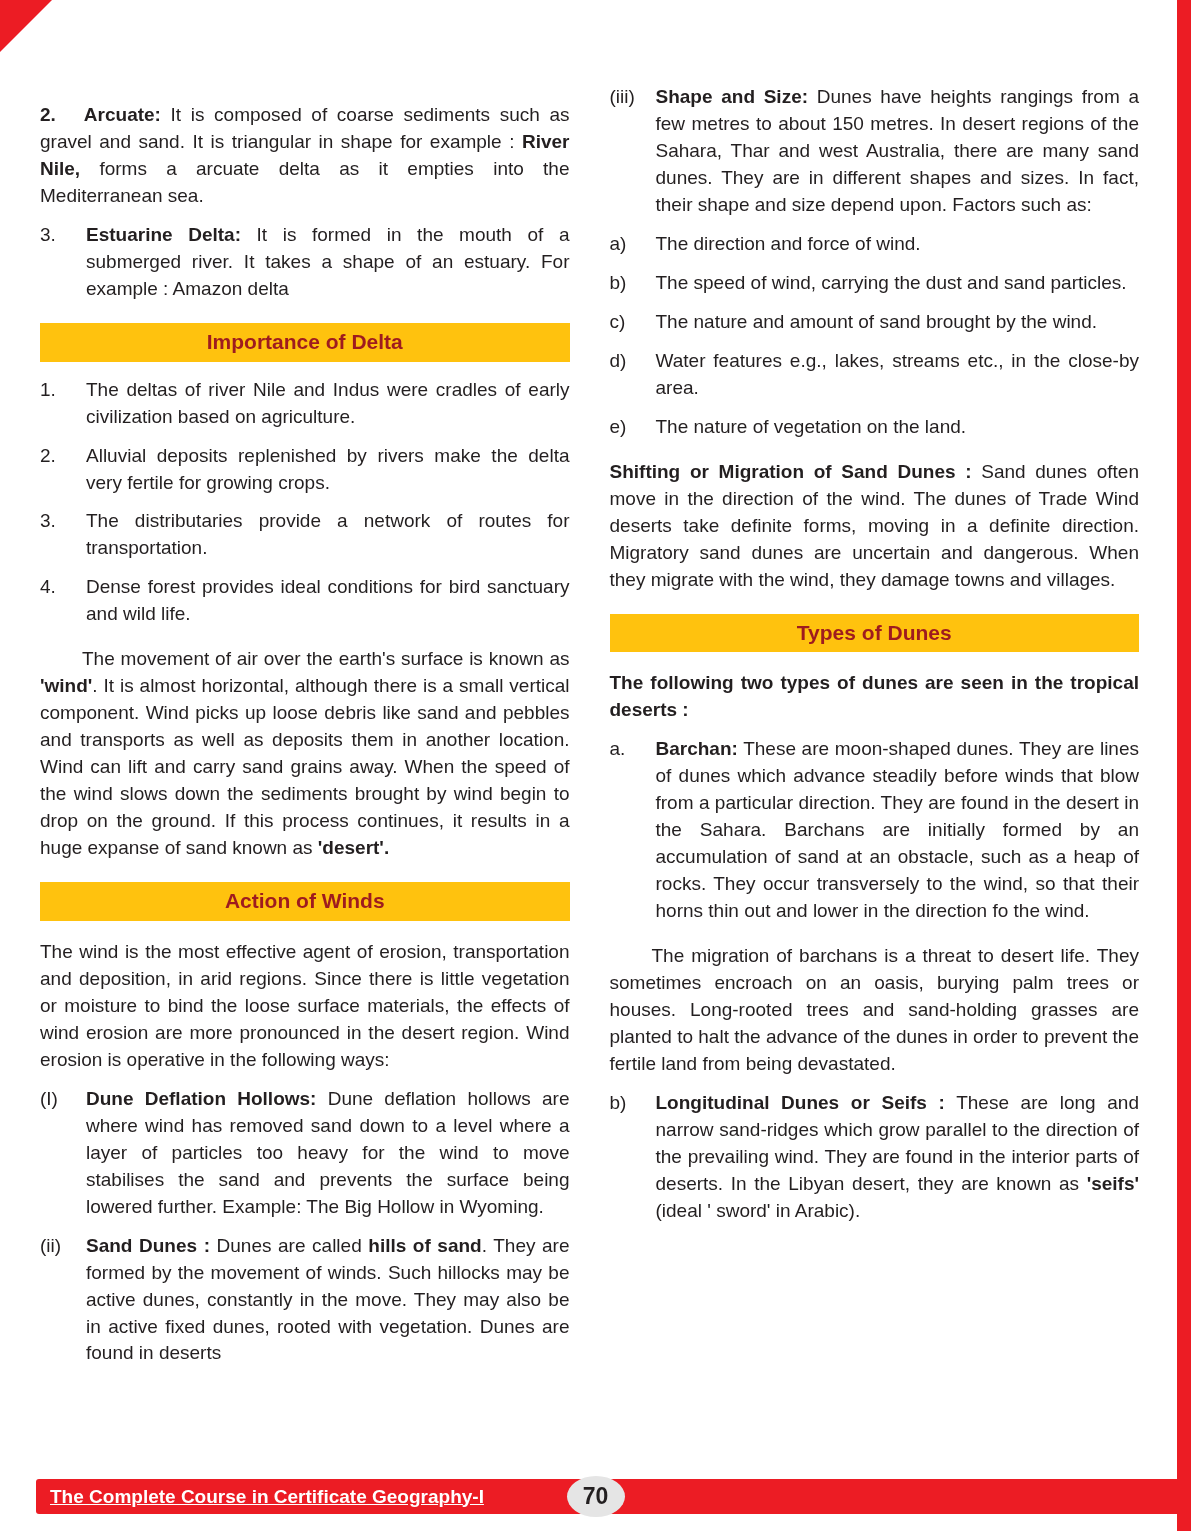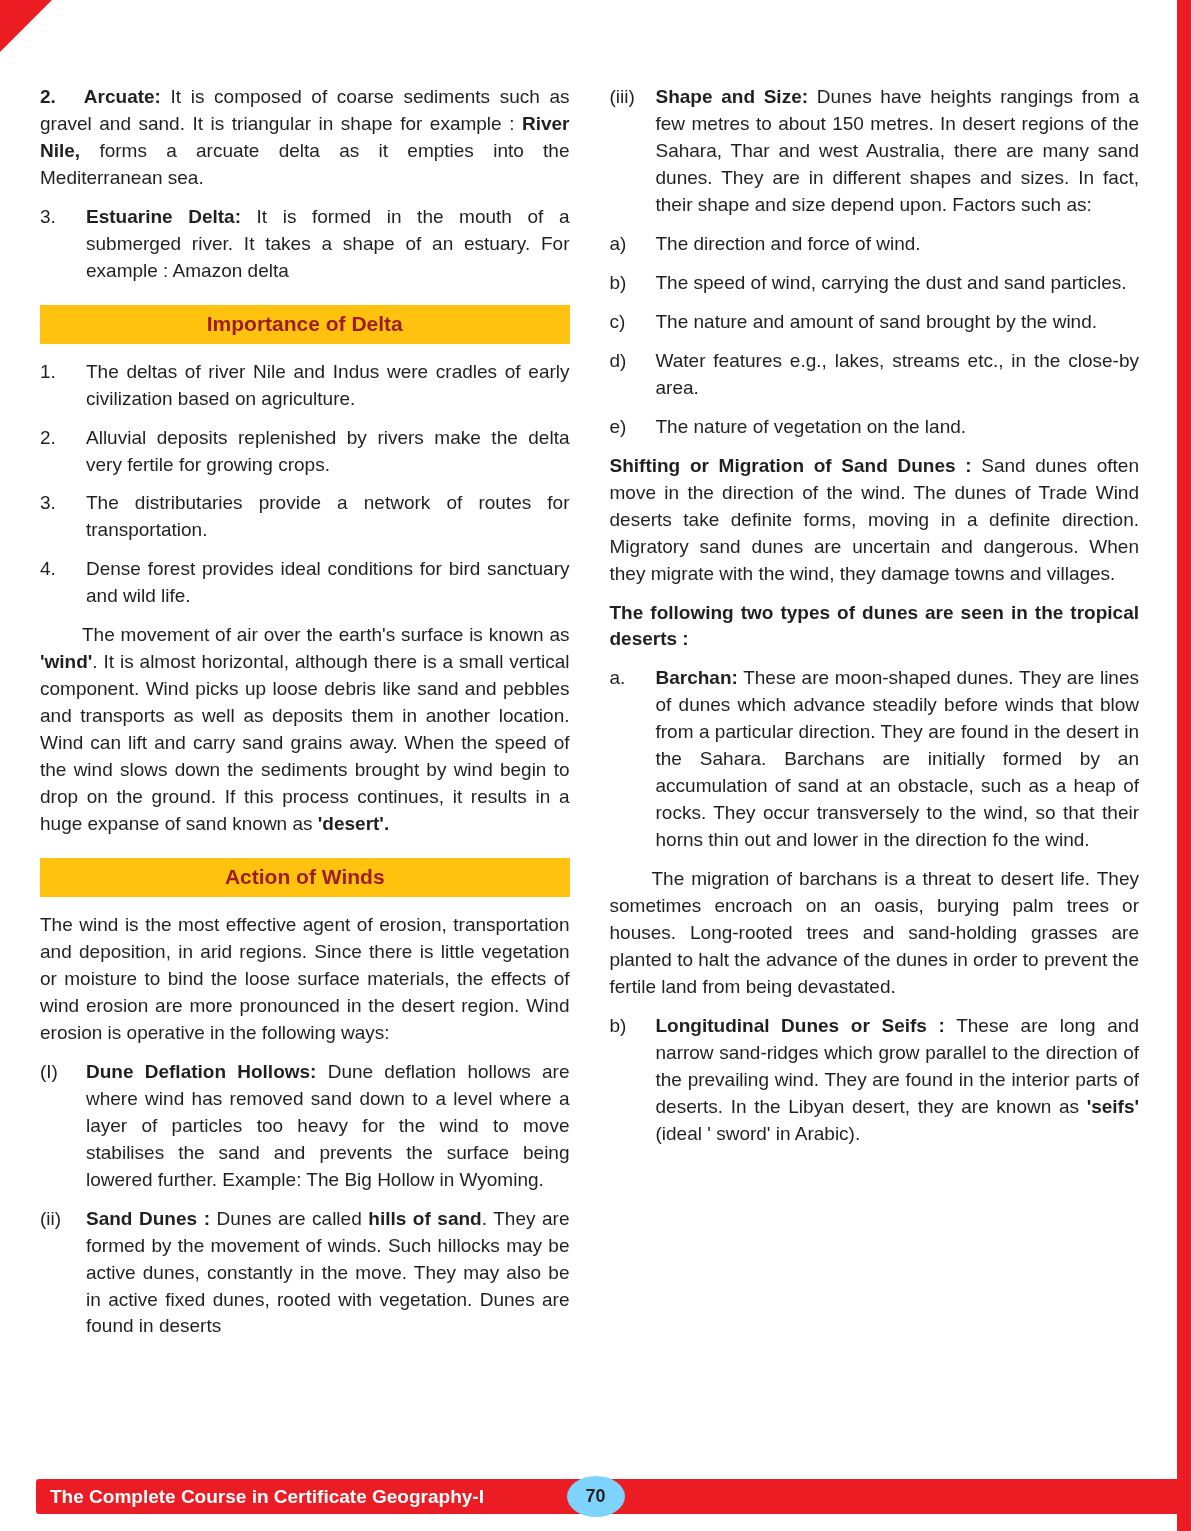--- a/index.html
+++ b/index.html
@@ -32,21 +32,21 @@
   .content{
     display:flex;gap:40px;
     padding:84px 52px 0 40px;
     box-sizing:border-box;
   }
   .col{
     flex:1 1 0;min-width:0;
     font-size:19px;line-height:1.42;
     text-align:justify;
   }
-  .para{margin:0 0 12px;}
+  .para{margin:18px 0 12px;}
   .indent{text-indent:42px;}
   .b,.bold{font-weight:bold;}
   .inum{font-weight:bold;margin-right:28px;}
   .hang{display:flex;margin:0 0 12px;}
   .hang .num{flex:0 0 46px;}
   .hang .num.b{font-weight:normal;}
   .hang .bd{flex:1 1 auto;min-width:0;}
   .ybar{
     background:var(--yellow);
     color:var(--maroon);
@@ -56,29 +56,29 @@
     margin:20px 0 15px;
   }
   .footer-bar{
     position:absolute;left:36px;right:0;bottom:17px;height:35px;
     background:var(--red);
     display:flex;align-items:center;
     border-radius:3px 0 0 3px;
   }
   .footer-text{
     color:#ffffff;font-weight:bold;font-size:19px;
-    padding-left:14px;white-space:nowrap;
+    padding-left:14px;white-space:nowrap;text-decoration:underline;
   }
   .page-badge{
     position:absolute;left:50%;bottom:14px;
     transform:translateX(-50%);
     width:58px;height:41px;
-    background:#7dd3fc;border-radius:50%;
+    background:#e5e5e5;border-radius:50%;
     display:flex;align-items:center;justify-content:center;
-    font-weight:bold;font-size:18px;color:var(--ink);
+    font-weight:bold;font-size:23px;color:var(--ink);
   }
 </style>
 </head>
 <body>
 
 <div class="page">
 
   <div class="corner-tl"></div>
   <div class="edge-right"></div>
 
@@ -155,20 +155,21 @@
         <span class="num">d)</span>
         <span class="bd">Water features e.g., lakes, streams etc., in the close-by area.</span>
       </div>
       <div class="hang">
         <span class="num">e)</span>
         <span class="bd">The nature of vegetation on the land.</span>
       </div>
 
       <p class="para"><span class="b">Shifting or Migration of Sand Dunes : </span><span>Sand dunes often move in the direction of the wind. The dunes of Trade Wind deserts take definite forms, moving in a definite direction. Migratory sand dunes are uncertain and dangerous. When they migrate with the wind, they damage towns and villages.</span></p>
 
+      <div class="ybar"><span>Types of Dunes</span></div>
 
       <p class="para bold">The following two types of dunes are seen in the tropical deserts :</p>
 
       <div class="hang">
         <span class="num b">a.</span>
         <span class="bd"><span class="b">Barchan:</span><span> These are moon-shaped dunes. They are lines of dunes which advance steadily before winds that blow from a particular direction. They are found in the desert in the Sahara. Barchans are initially formed by an accumulation of sand at an obstacle, such as a heap of rocks. They occur transversely to the wind, so that their horns thin out and lower in the direction fo the wind.</span></span>
       </div>
 
       <p class="para indent">The migration of barchans is a threat to desert life. They sometimes encroach on an oasis, burying palm trees or houses. Long-rooted trees and sand-holding grasses are planted to halt the advance of the dunes in order to prevent the fertile land from being devastated.</p>
 

